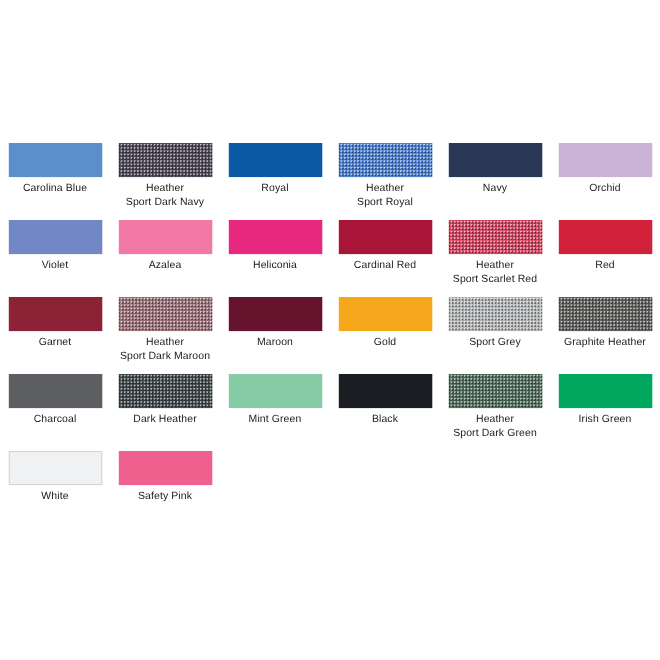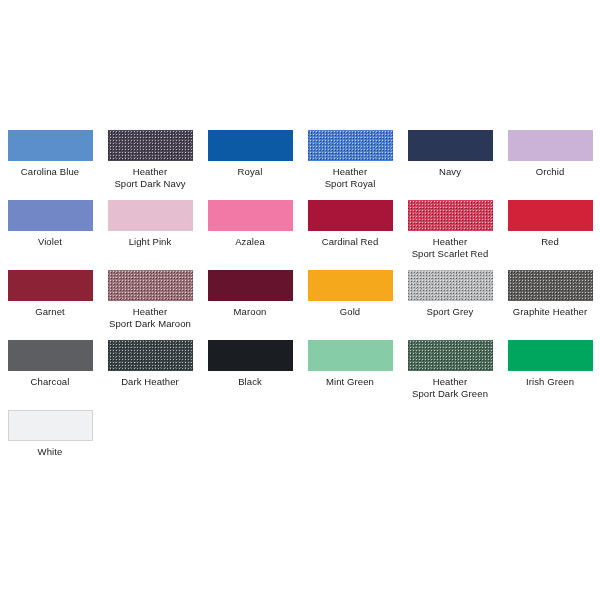--- a/index.html
+++ b/index.html
@@ -114,28 +114,28 @@
       </div>
       <div class="swatch-cell">
         <div class="swatch-chip" style="background-color: rgb(203, 179, 216);"></div>
         <div class="swatch-label">Orchid</div>
       </div>
       <div class="swatch-cell">
         <div class="swatch-chip" style="background-color: rgb(114, 135, 198);"></div>
         <div class="swatch-label">Violet</div>
       </div>
       <div class="swatch-cell">
-        <div class="swatch-chip" style="background-color: rgb(229, 190, 208);"></div>
-        <div class="swatch-label">Light Pink</div>
-      </div>
-      <div class="swatch-cell">
         <div class="swatch-chip" style="background-color: rgb(242, 121, 166);"></div>
         <div class="swatch-label">Azalea</div>
       </div>
       <div class="swatch-cell">
+        <div class="swatch-chip" style="background-color: rgb(232, 39, 126);"></div>
+        <div class="swatch-label">Heliconia</div>
+      </div>
+      <div class="swatch-cell">
         <div class="swatch-chip" style="background-color: rgb(169, 21, 56);"></div>
         <div class="swatch-label">Cardinal Red</div>
       </div>
       <div class="swatch-cell">
         <div class="swatch-chip heather" style="background-color: rgb(217, 64, 94);"></div>
         <div class="swatch-label">Heather
 Sport Scarlet Red</div>
       </div>
       <div class="swatch-cell">
         <div class="swatch-chip" style="background-color: rgb(209, 34, 57);"></div>
@@ -168,34 +168,38 @@
       </div>
       <div class="swatch-cell">
         <div class="swatch-chip" style="background-color: rgb(92, 94, 97);"></div>
         <div class="swatch-label">Charcoal</div>
       </div>
       <div class="swatch-cell">
         <div class="swatch-chip heather" style="background-color: rgb(59, 68, 71);"></div>
         <div class="swatch-label">Dark Heather</div>
       </div>
       <div class="swatch-cell">
+        <div class="swatch-chip" style="background-color: rgb(133, 204, 167);"></div>
+        <div class="swatch-label">Mint Green</div>
+      </div>
+      <div class="swatch-cell">
         <div class="swatch-chip" style="background-color: rgb(26, 29, 33);"></div>
         <div class="swatch-label">Black</div>
       </div>
       <div class="swatch-cell">
-        <div class="swatch-chip" style="background-color: rgb(133, 204, 167);"></div>
-        <div class="swatch-label">Mint Green</div>
-      </div>
-      <div class="swatch-cell">
         <div class="swatch-chip heather" style="background-color: rgb(76, 107, 90);"></div>
         <div class="swatch-label">Heather
 Sport Dark Green</div>
       </div>
       <div class="swatch-cell">
         <div class="swatch-chip" style="background-color: rgb(0, 165, 94);"></div>
         <div class="swatch-label">Irish Green</div>
       </div>
       <div class="swatch-cell">
         <div class="swatch-chip bordered" style="background-color: rgb(240, 241, 243);"></div>
         <div class="swatch-label">White</div>
+      </div>
+      <div class="swatch-cell">
+        <div class="swatch-chip" style="background-color: rgb(240, 96, 143);"></div>
+        <div class="swatch-label">Safety Pink</div>
       </div>
     </div>
 </div>
 
 </body></html>

